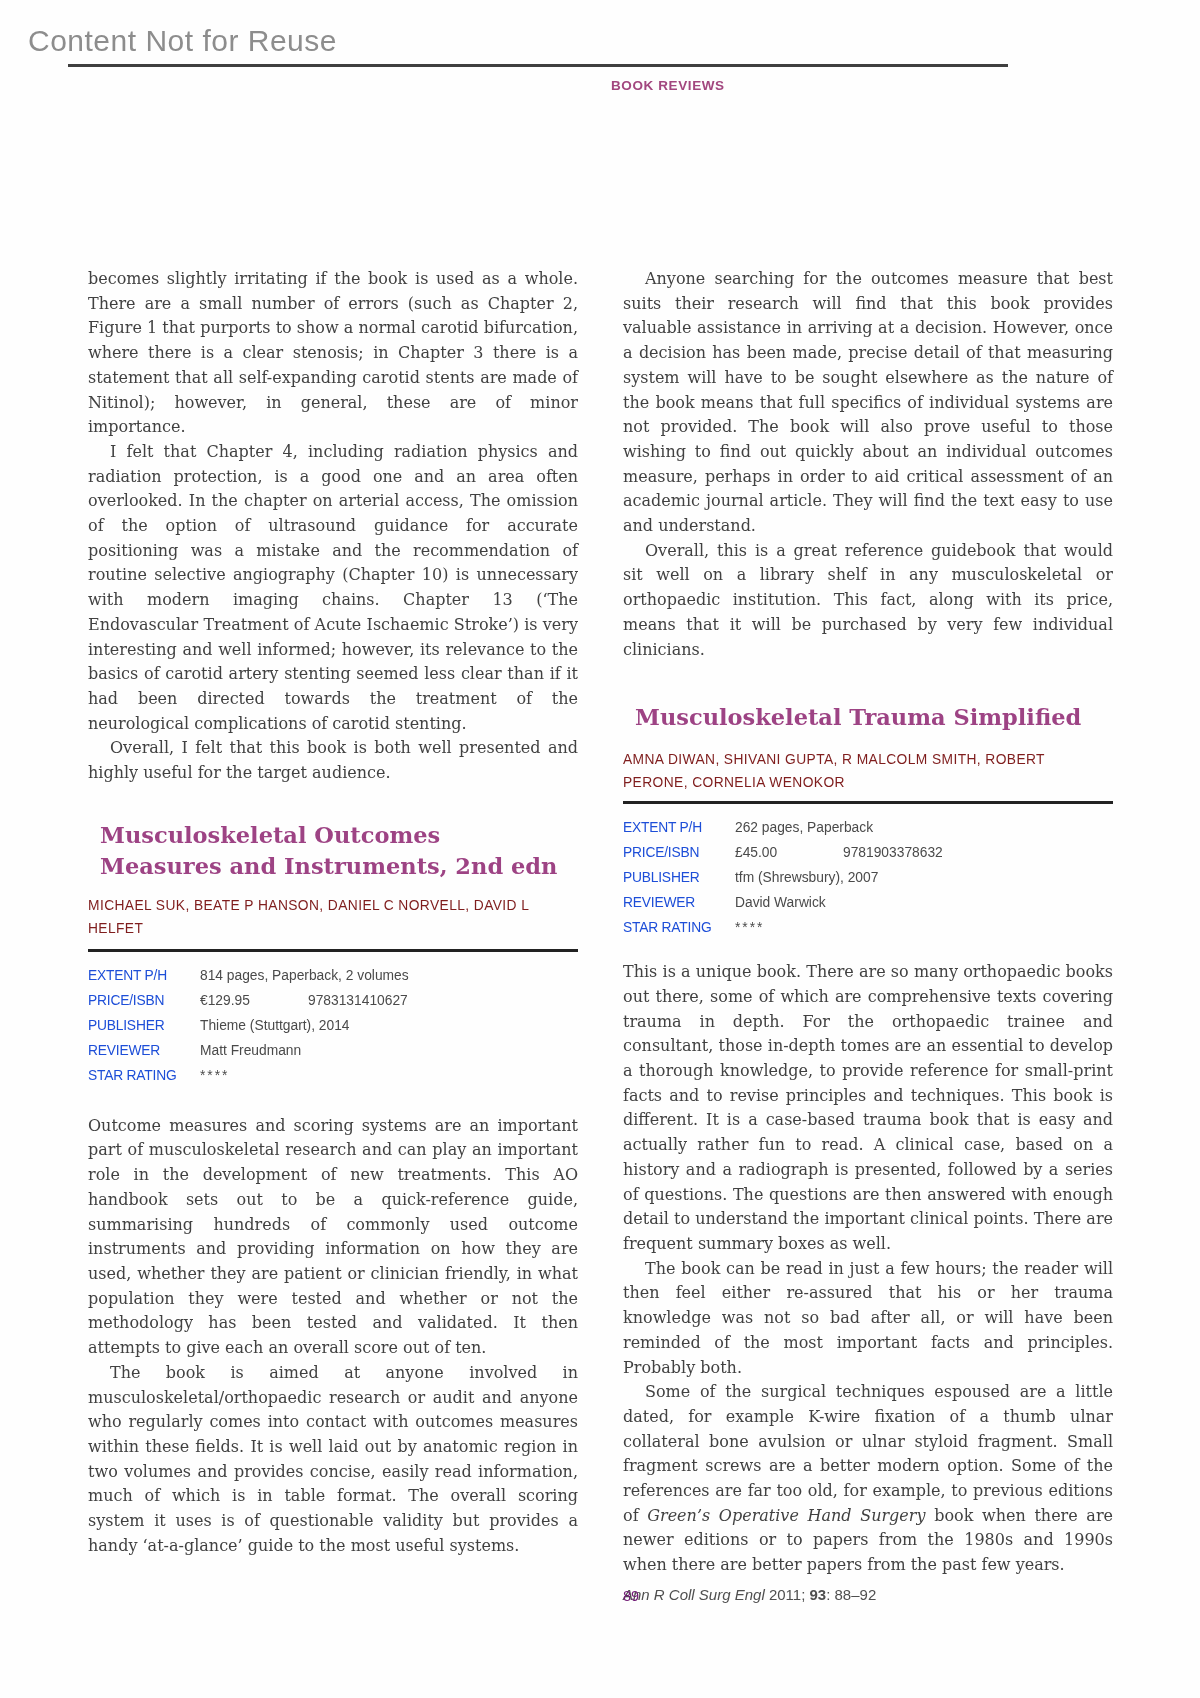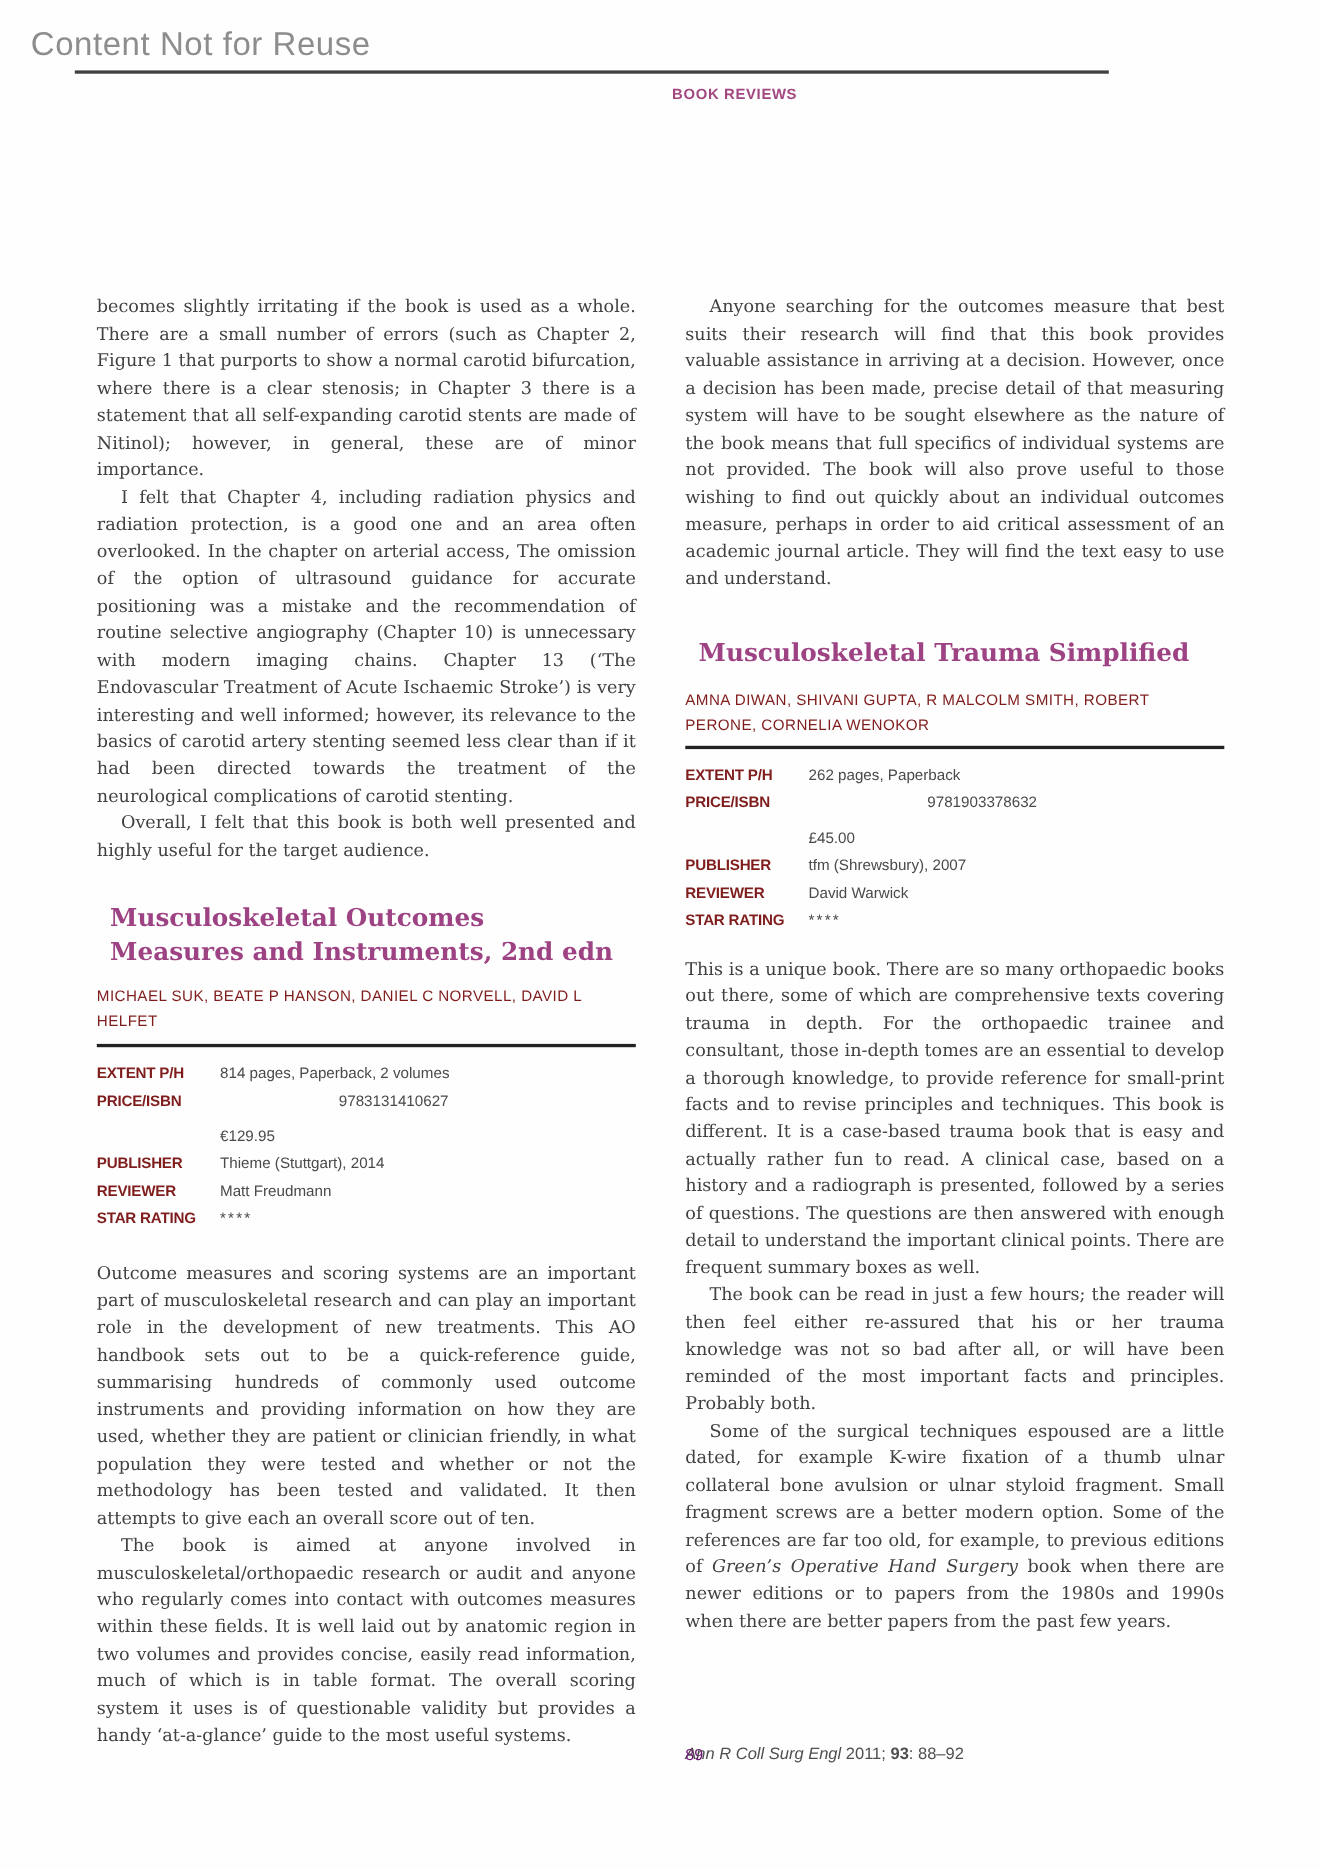--- a/index.html
+++ b/index.html
@@ -40,23 +40,23 @@
   }
   .col-right .authors{margin-top:15px;}
   .details{
     border-top:3px solid #222;margin-top:9px;padding-top:11px;text-align:left;
   }
   .col-right .details{margin-top:7px;}
   .detail-row{
     display:flex;font-family:"Liberation Sans", sans-serif;
     font-size:13.8px;line-height:25px;
   }
-  .detail-label{width:112px;flex-shrink:0;font-weight:bold;color:#7f1d1d;letter-spacing:-0.2px;}
+  .detail-label{width:112px;flex-shrink:0;font-weight:normal;color:#1d4ed8;letter-spacing:-0.2px;}
   .detail-value{color:#4a4a4a;}
-  .price{display:inline-block;width:108px;margin-top:32px;}
+  .price{display:inline-block;width:108px;}
   .stars{letter-spacing:2px;}
   .review-body{margin-top:26px;}
   .col-right .review-body{margin-top:20px;}
   .citation{
     position:absolute;left:623px;top:1586px;
     font-family:"Liberation Sans", sans-serif;font-size:15px;color:#4f4f4f;
   }
   .page-number{
     position:absolute;left:623px;top:1588px;width:490px;text-align:left;
     font-family:"Liberation Sans", sans-serif;font-size:14.5px;color:#701a75;
@@ -102,20 +102,21 @@
   </div>
 
   <div class="review-body">
     <p>Outcome measures and scoring systems are an important part of musculoskeletal research and can play an important role in the development of new treatments. This AO handbook sets out to be a quick-reference guide, summarising hundreds of commonly used outcome instruments and providing information on how they are used, whether they are patient or clinician friendly, in what population they were tested and whether or not the methodology has been tested and validated. It then attempts to give each an overall score out of ten.</p>
     <p class="indent">The book is aimed at anyone involved in musculoskeletal/orthopaedic research or audit and anyone who regularly comes into contact with outcomes measures within these fields. It is well laid out by anatomic region in two volumes and provides concise, easily read information, much of which is in table format. The overall scoring system it uses is of questionable validity but provides a handy ‘at-a-glance’ guide to the most useful systems.</p>
   </div>
 </div>
 
 <div class="col col-right">
   <p class="indent">Anyone searching for the outcomes measure that best suits their research will find that this book provides valuable assistance in arriving at a decision. However, once a decision has been made, precise detail of that measuring system will have to be sought elsewhere as the nature of the book means that full specifics of individual systems are not provided. The book will also prove useful to those wishing to find out quickly about an individual outcomes measure, perhaps in order to aid critical assessment of an academic journal article. They will find the text easy to use and understand.</p>
+  <p class="indent">Overall, this is a great reference guidebook that would sit well on a library shelf in any musculoskeletal or orthopaedic institution. This fact, along with its price, means that it will be purchased by very few individual clinicians.</p>
 
   <h2 class="review-title">Musculoskeletal Trauma Simplified</h2>
   <div class="authors">AMNA DIWAN, SHIVANI GUPTA, R MALCOLM SMITH, ROBERT PERONE, CORNELIA WENOKOR</div>
 
   <div class="details">
     <div class="detail-row">
       <span class="detail-label">EXTENT P/H</span>
       <span class="detail-value">262 pages, Paperback</span>
     </div>
     <div class="detail-row">

